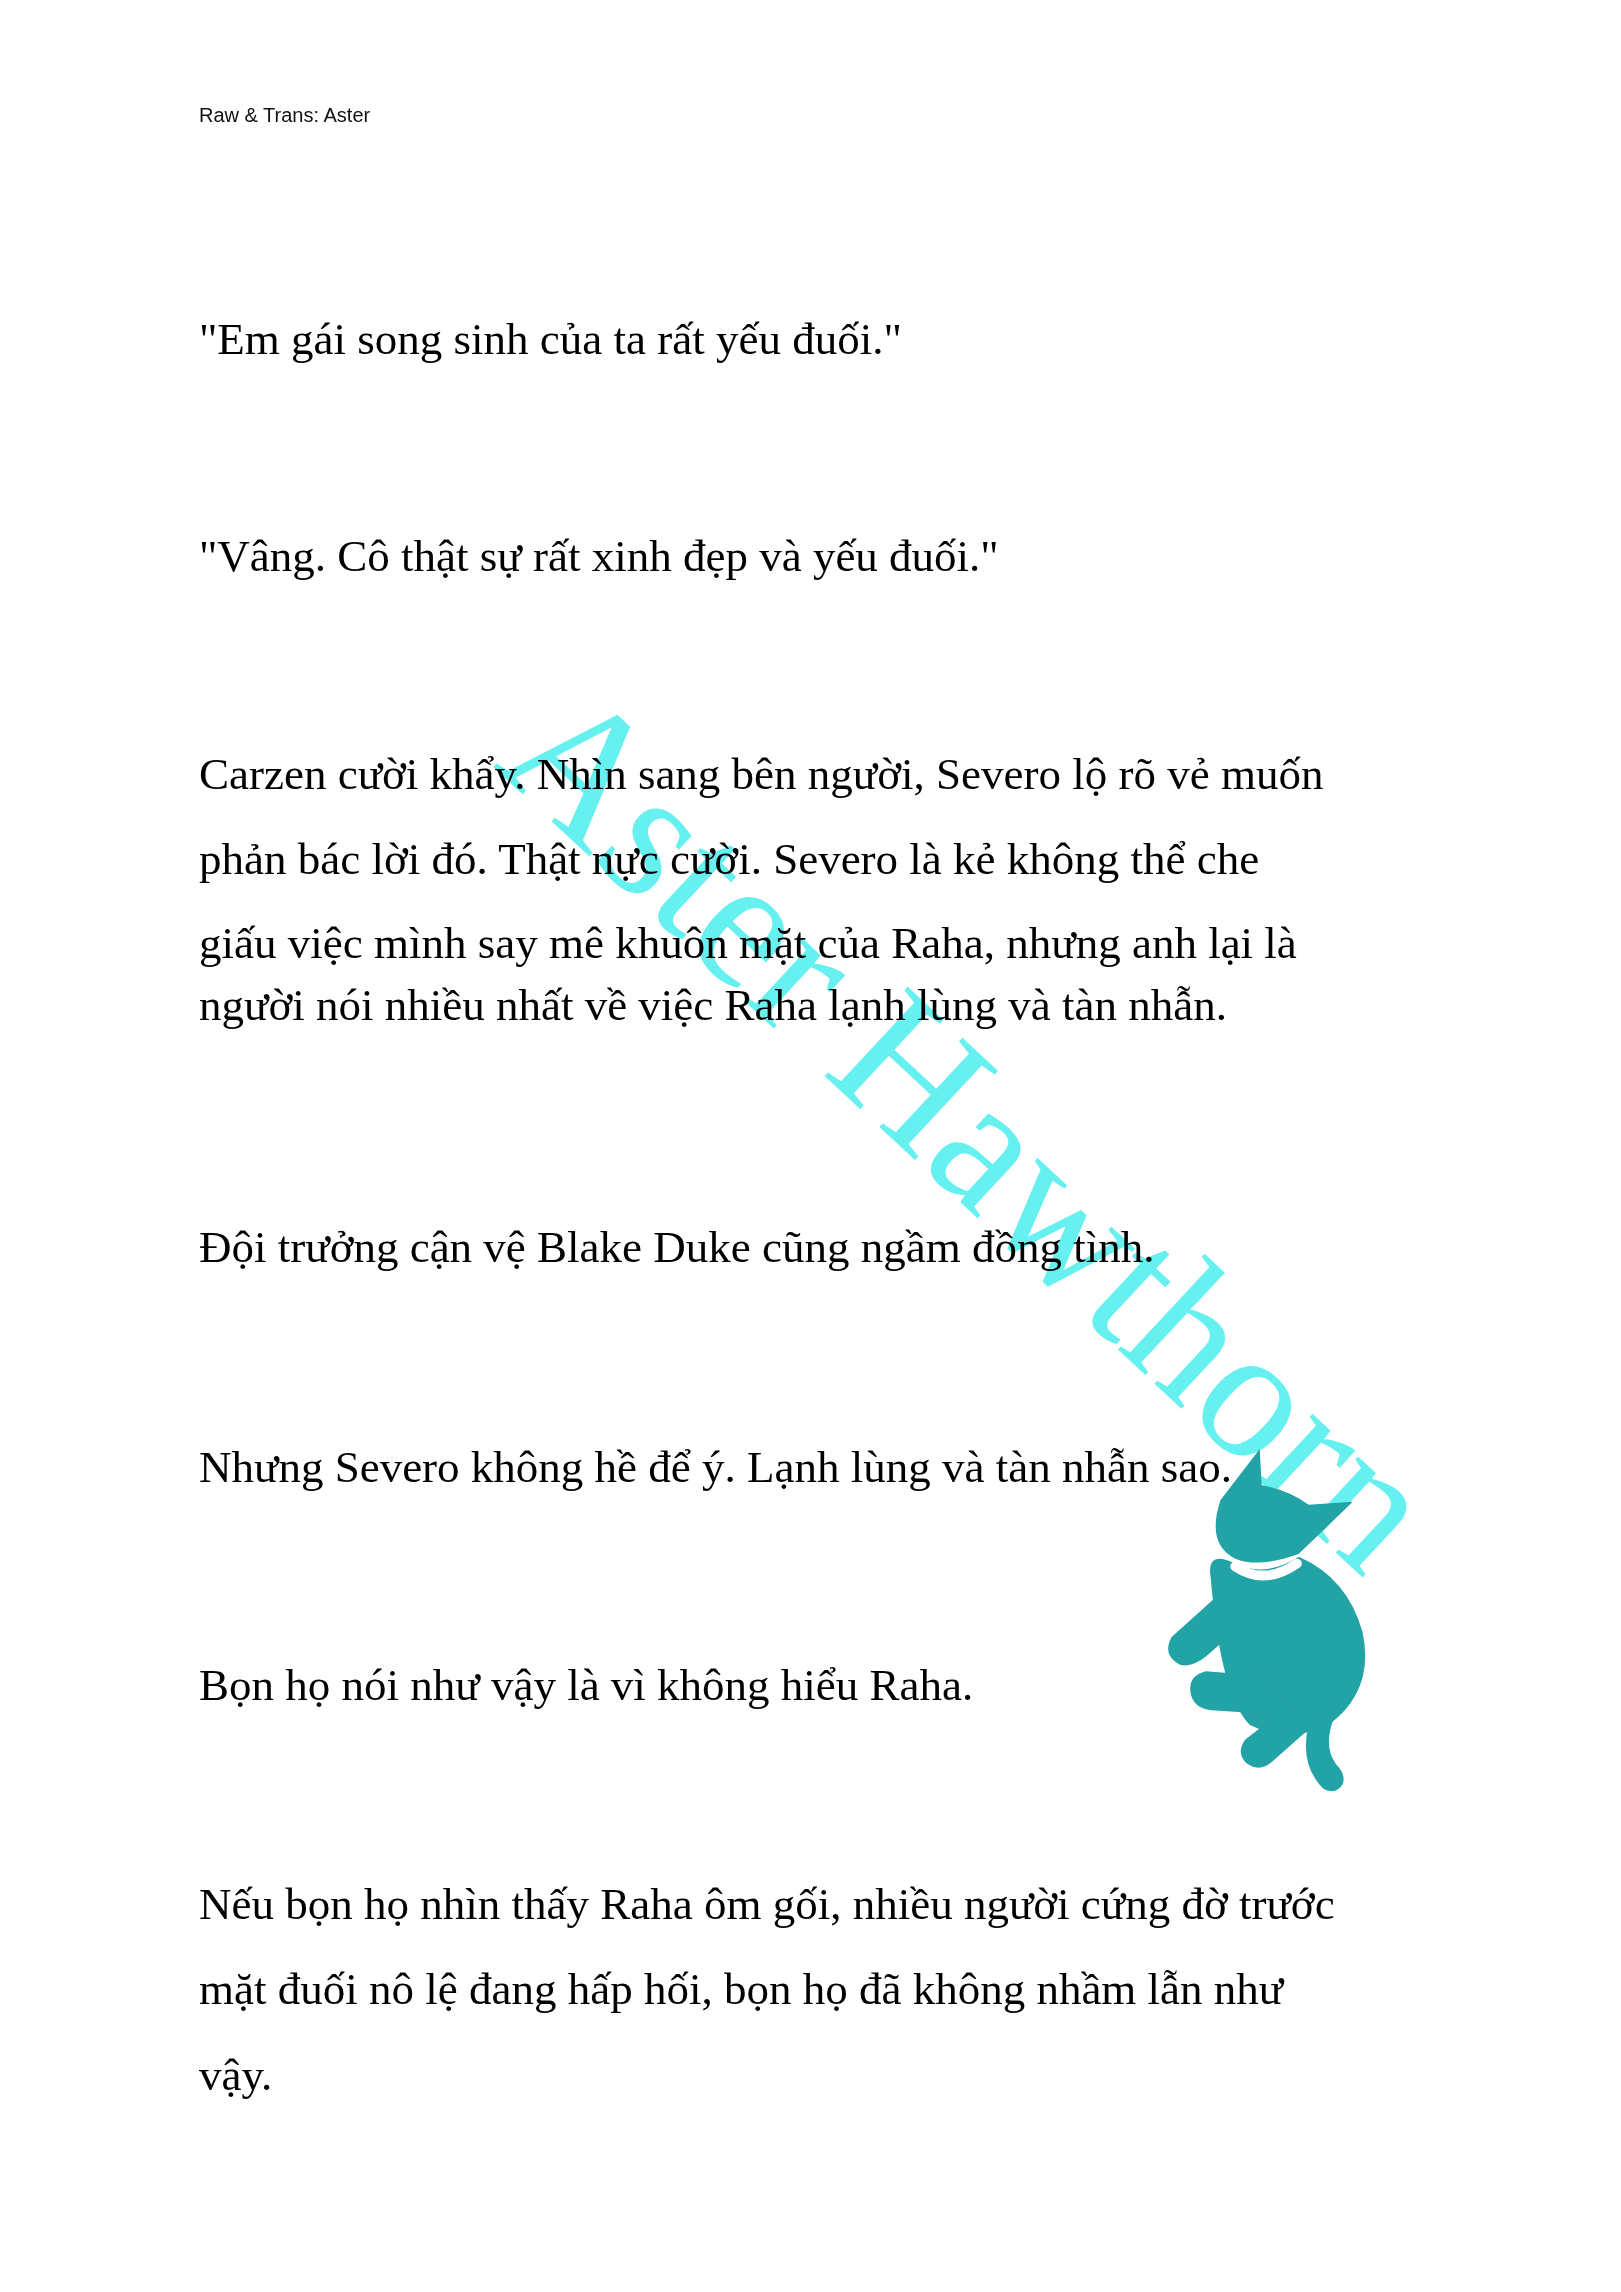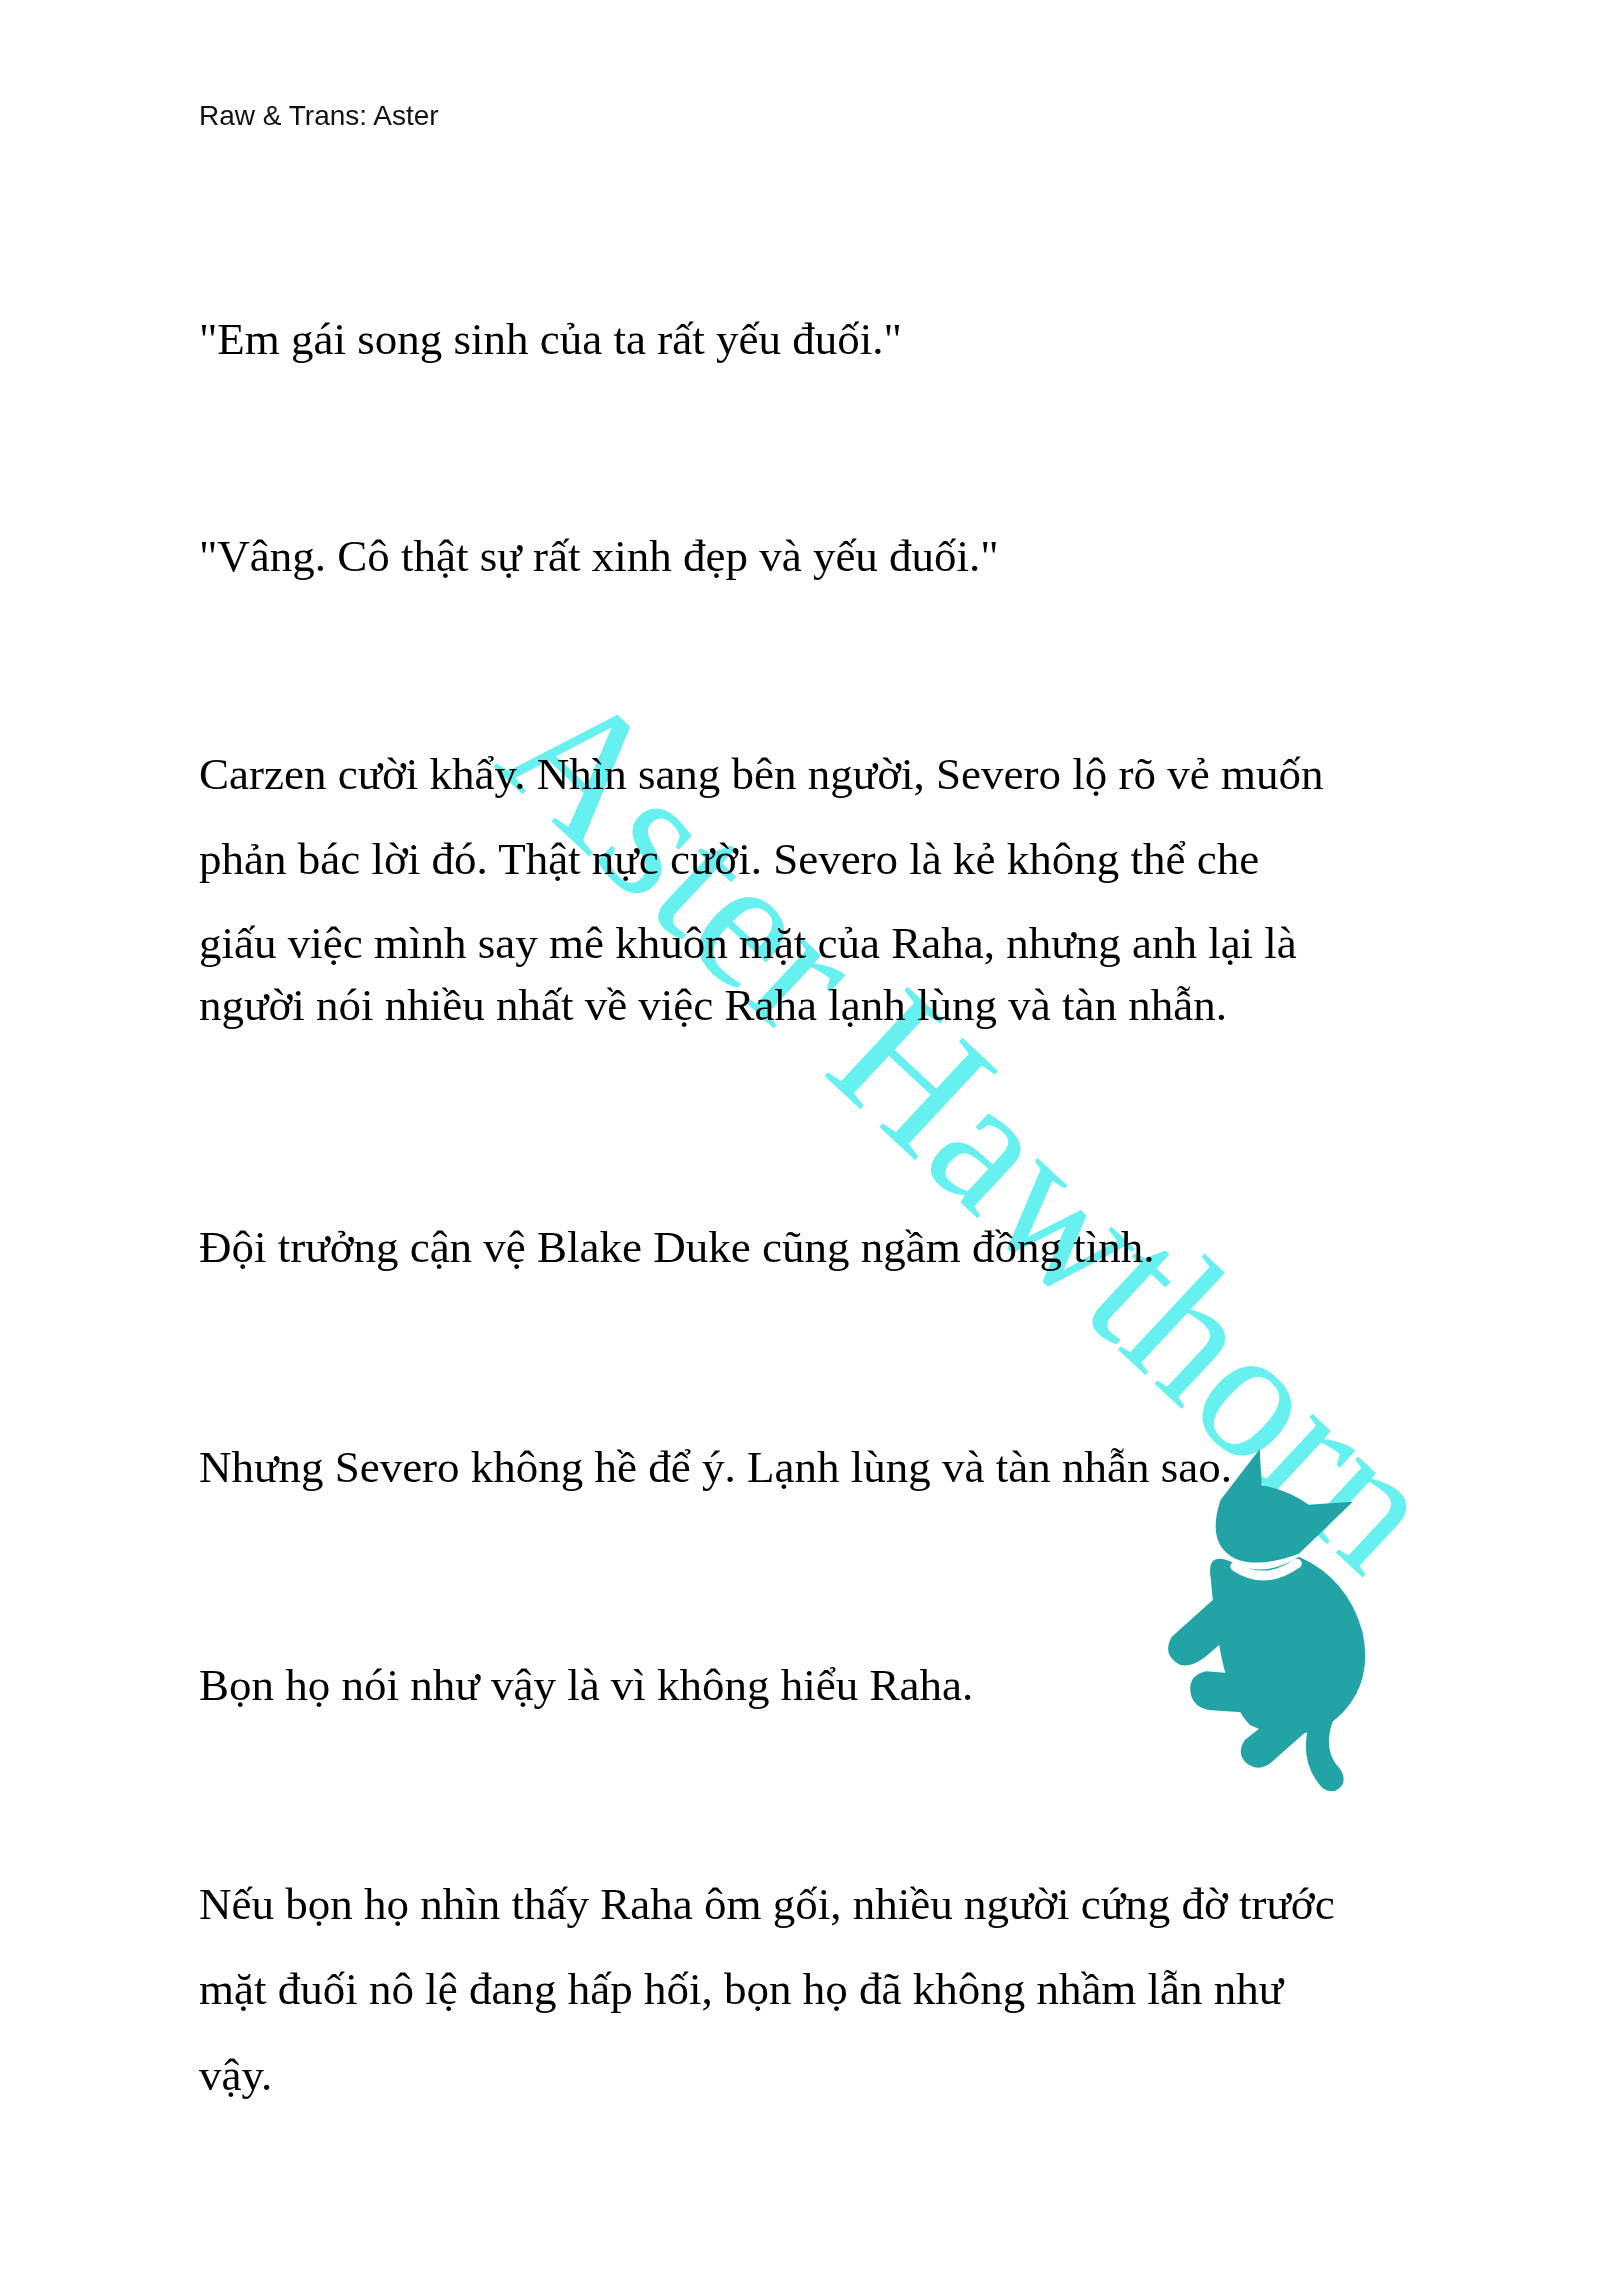--- a/index.html
+++ b/index.html
@@ -1,19 +1,19 @@
 <!DOCTYPE html>
 <html><head>
 <meta charset="utf-8">
 <style>
   html, body { margin: 0; padding: 0; background: #ffffff; }
   body { width: 1621px; height: 2293px; position: relative; overflow: hidden; }
   .header {
     position: absolute; left: 199px; top: 98px;
-    font-family: "Liberation Sans", sans-serif; font-size: 28px; color: #111;
+    font-family: "Liberation Sans", sans-serif; font-size: 20px; color: #111;
     line-height: 35px; white-space: nowrap;
   }
   .body-text {
     position: absolute; left: 199px; top: 0; width: 1274px;
     font-family: "Liberation Serif", serif; font-size: 45px; color: #000;
   }
   .line { position: absolute; left: 0; white-space: nowrap; line-height: 59px; }
   .watermark {
     position: absolute; left: 167px; top: 1000px;
     font-family: "Liberation Serif", serif; font-size: 186px; color: #5ef0f0;

